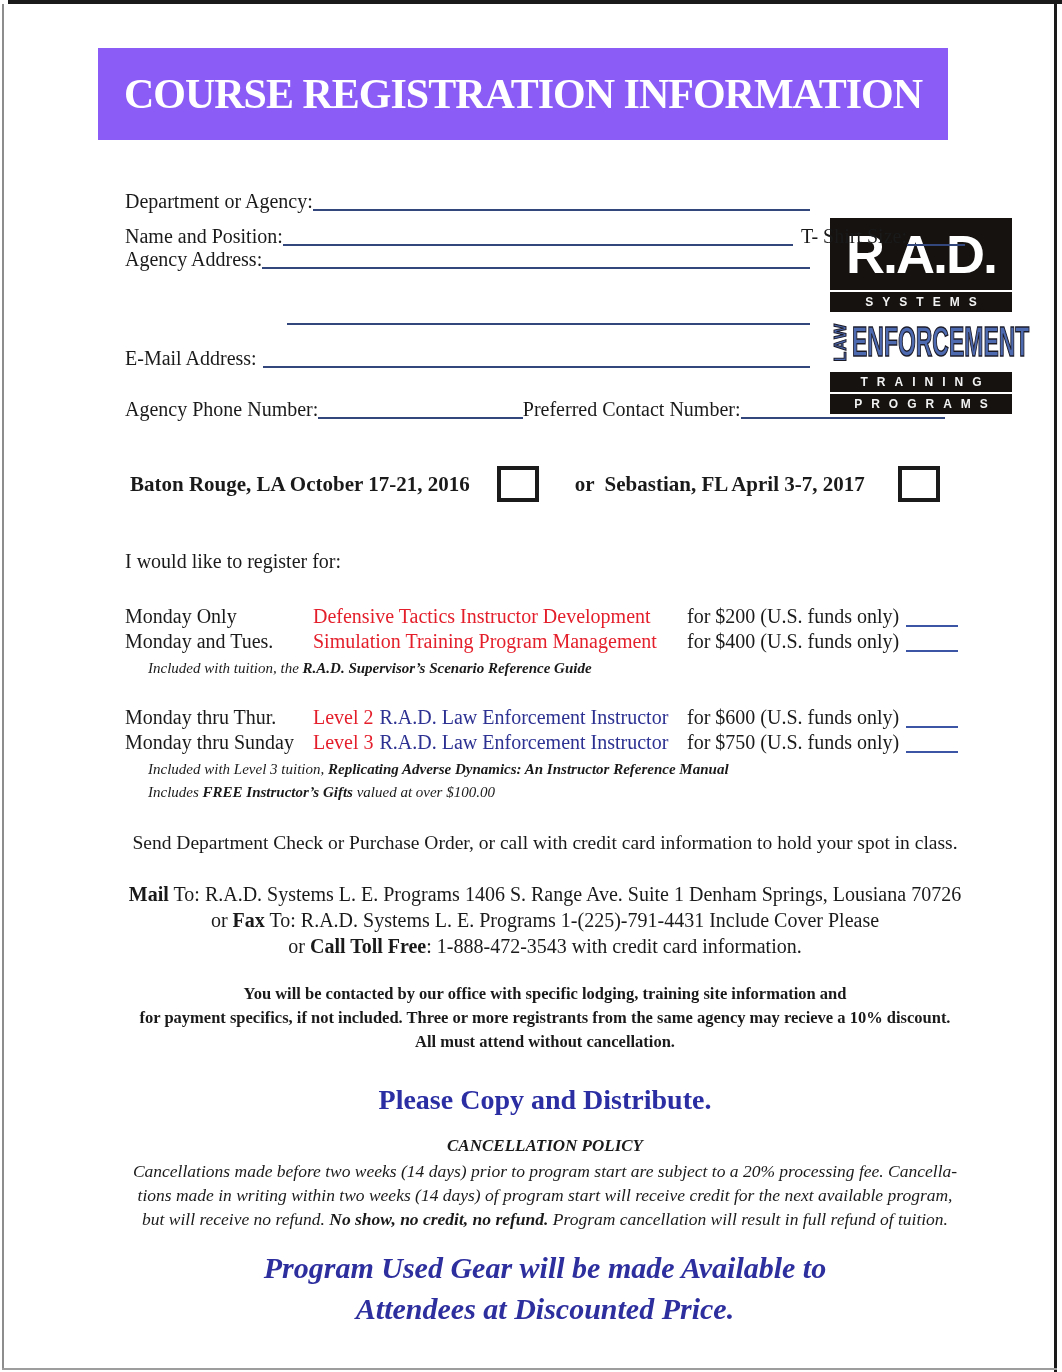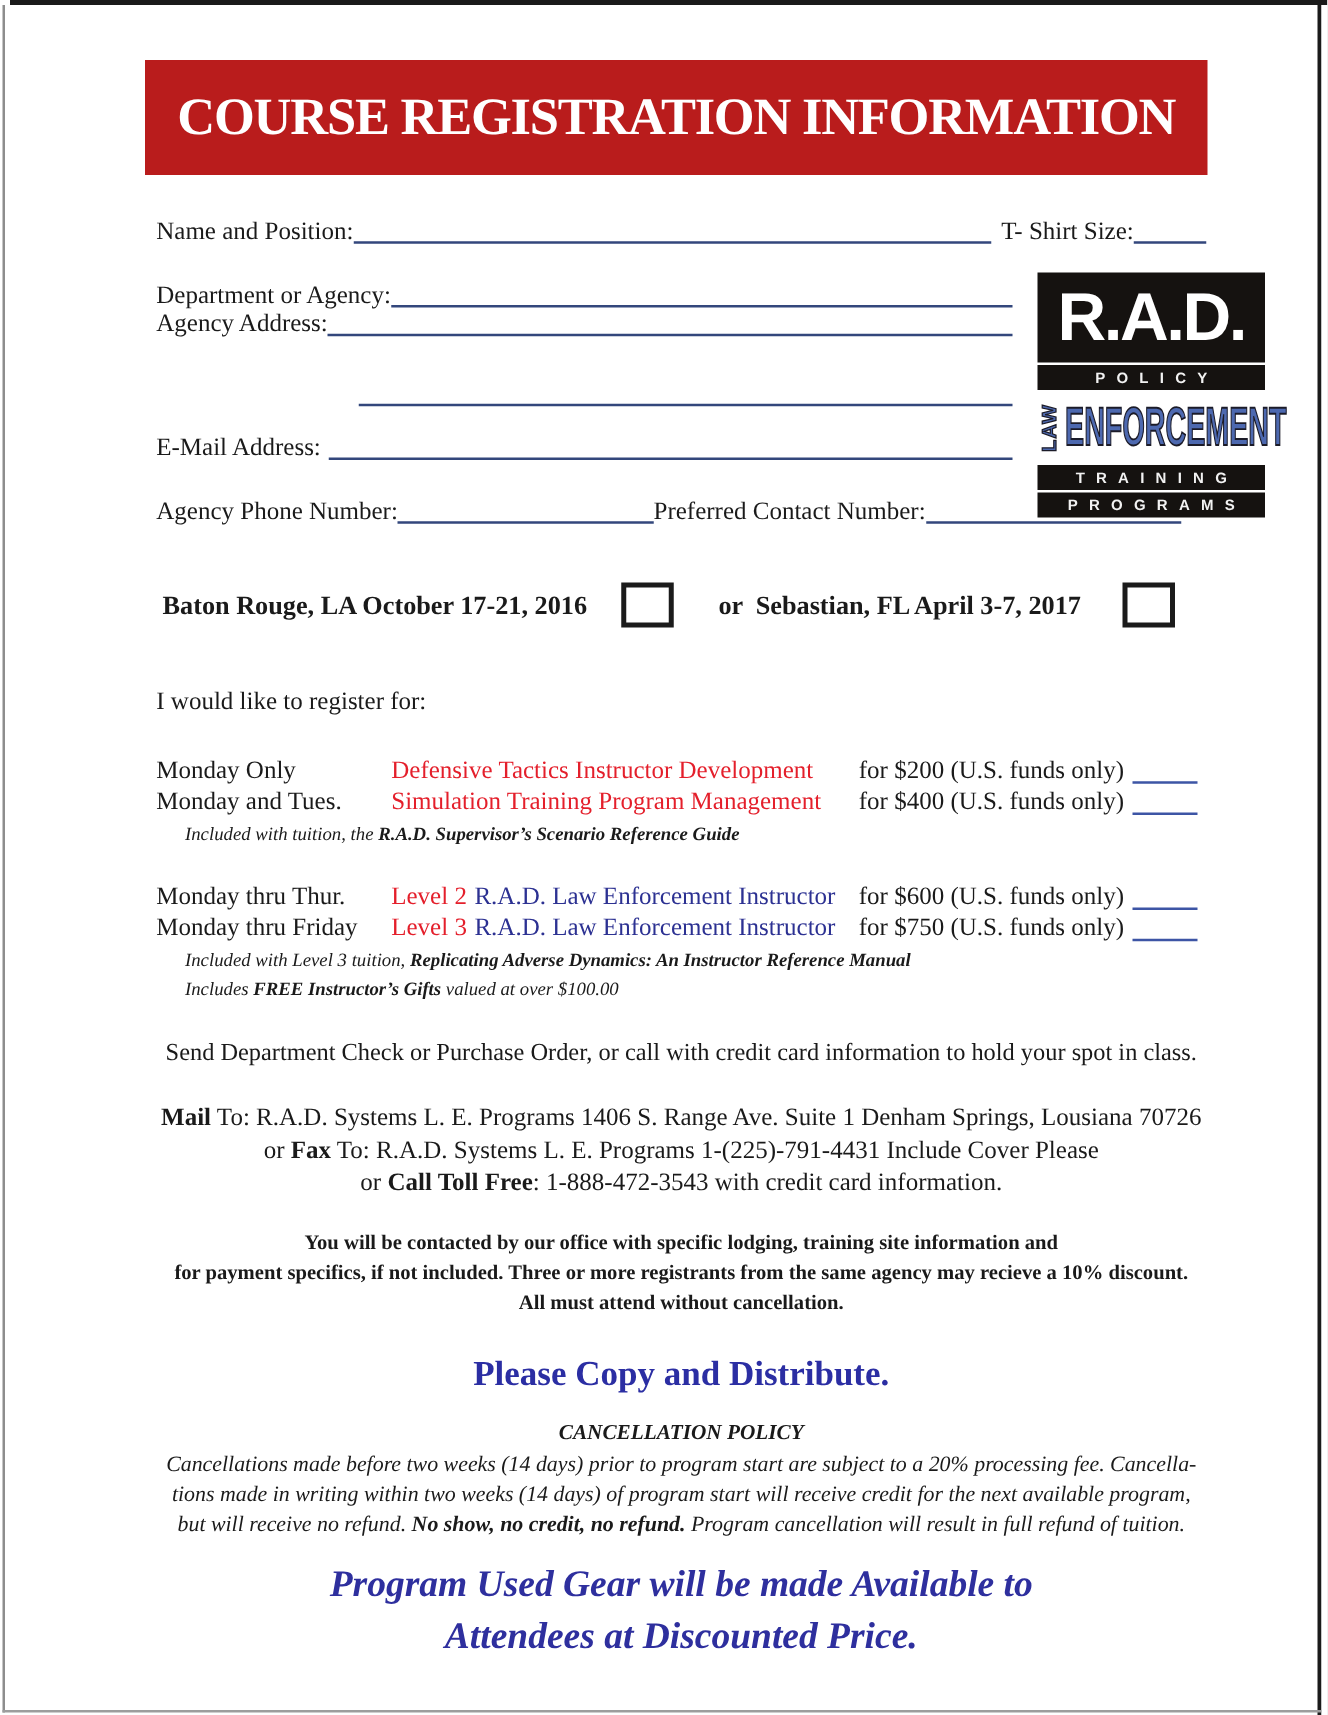--- a/index.html
+++ b/index.html
@@ -10,22 +10,22 @@
     overflow:hidden;
   }
   
   .edge { position:absolute; background:#1a1a1a; }
   .edge.top    { left:8px; right:0; top:0; height:4px; }
   .edge.right  { right:5px; top:0; bottom:0; width:3px; }
   .edge.left   { left:2px; top:4px; bottom:2px; width:2px; background:#8d8d8d; }
   .edge.bottom { left:2px; right:5px; bottom:2px; height:2px; background:#9d9d9d; }
 
   .title-bar {
-    position:absolute; left:116px; top:48px; width:850px; height:92px;
-    background:#b91c1c; color:#ffffff; display:flex; align-items:center; justify-content:center;
+    position:absolute; left:98px; top:48px; width:850px; height:92px;
+    background:#8b5cf6; color:#ffffff; display:flex; align-items:center; justify-content:center;
   }
   .title-bar span { font-size:42px; font-weight:bold; letter-spacing:-1px; white-space:nowrap; }
 
   .content { position:absolute; left:125px; top:162px; width:840px; }
 
   .frow { display:flex; align-items:flex-end; font-size:20px; }
   .frow .lbl { white-space:nowrap; line-height:1.15; }
   .u { flex:1 1 auto; border-bottom:2px solid #33477c; margin-bottom:2px; height:16px; }
   .u.fixed { flex:0 0 auto; }
 
@@ -87,47 +87,47 @@
 
   <div class="title-bar">
     <span>COURSE REGISTRATION INFORMATION</span>
   </div>
 
   <div class="logo">
     <div class="logo-rad">
       <span>R.A.D.</span>
     </div>
     <div class="logo-bar">
-      <span>POLICY</span>
+      <span>SYSTEMS</span>
     </div>
     <div class="logo-mid">
       <span class="logo-law">LAW</span>
       <span class="logo-enf">ENFORCEMENT</span>
     </div>
     <div class="logo-bar">
       <span>TRAINING</span>
     </div>
     <div class="logo-bar logo-programs">
       <span>PROGRAMS</span>
 
     </div>
   </div>
 
   <div class="content">
 
+    <div class="frow" style="margin-top:28px; width:685px;">
+      <span class="lbl">Department or Agency:</span>
+      <span class="u"></span>
+    </div>
+
     <div class="frow" style="margin-top:12px;">
       <span class="lbl">Name and Position:</span>
       <span class="u"></span>
       <span class="lbl" style="margin-left:8px;">T- Shirt Size:</span>
       <span class="u fixed" style="width:58px;"></span>
-    </div>
-
-    <div class="frow" style="margin-top:28px; width:685px;">
-      <span class="lbl">Department or Agency:</span>
-      <span class="u"></span>
     </div>
 
     <div class="frow" style="width:685px;">
       <span class="lbl">Agency Address:</span>
       <span class="u"></span>
     </div>
 
     <div class="frow" style="margin-top:38px; width:685px;">
       <span style="flex:0 0 162px;"></span>
       <span class="u"></span>
@@ -174,21 +174,21 @@
     </div>
 
     <div style="margin-top:25px;">
       <div class="course-row">
         <span class="col-days">Monday thru Thur.</span>
         <span class="col-name"><span class="red">Level 2</span><span class="blue" style="margin-left:6px;">R.A.D. Law Enforcement Instructor</span></span>
         <span>for $600 (U.S. funds only)</span>
         <span class="qty-blank"></span>
       </div>
       <div class="course-row">
-        <span class="col-days">Monday thru Friday</span>
+        <span class="col-days">Monday thru Sunday</span>
         <span class="col-name"><span class="red">Level 3</span><span class="blue" style="margin-left:6px;">R.A.D. Law Enforcement Instructor</span></span>
         <span>for $750 (U.S. funds only)</span>
         <span class="qty-blank"></span>
       </div>
       <div class="note" style="margin-top:3px;">
         <span>Included with Level 3 tuition, </span><b>Replicating Adverse Dynamics: An Instructor Reference Manual</b>
       </div>
       <div class="note">
         <span>Includes </span><b>FREE Instructor’s Gifts</b><span> valued at over $100.00</span>
       </div>

